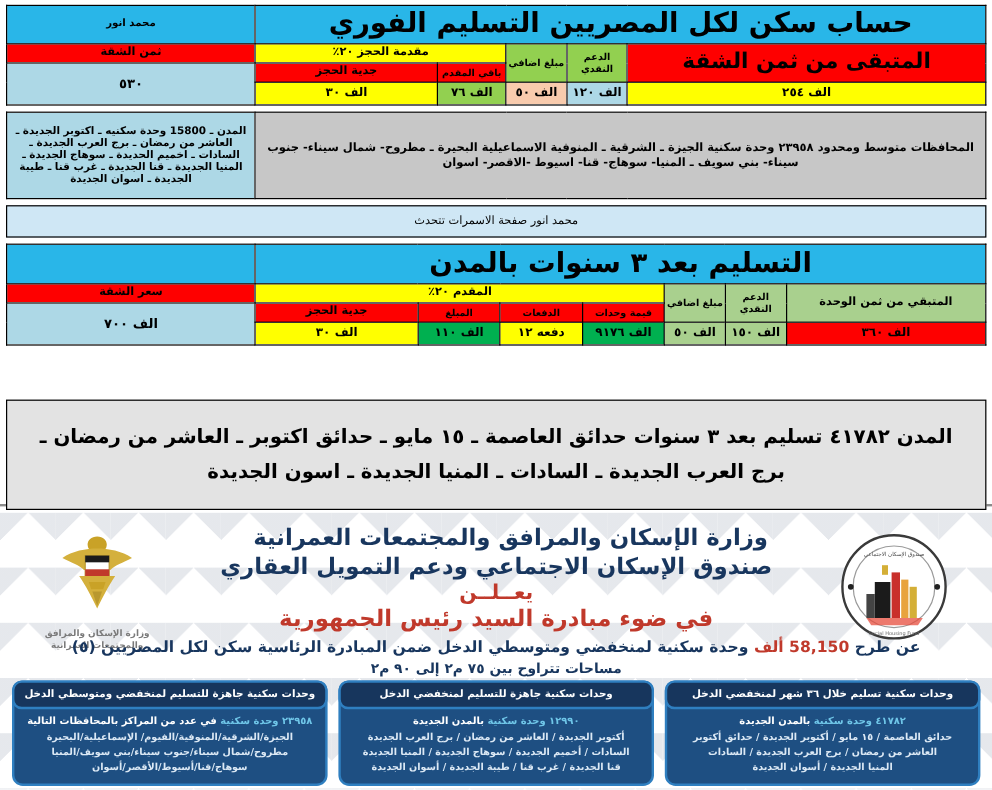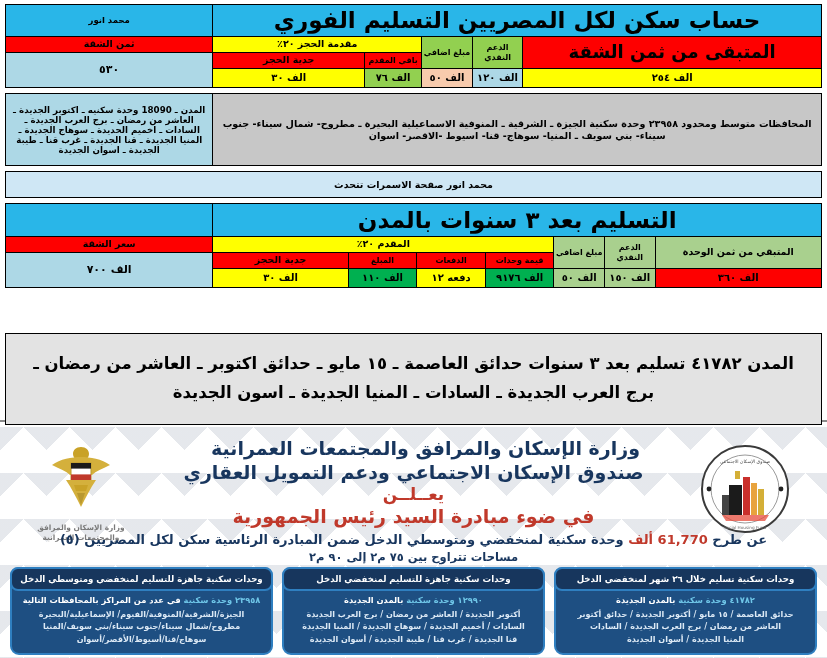--- a/index.html
+++ b/index.html
@@ -60,21 +60,21 @@
     text-align:center;line-height:1.7;
     padding:6px 8px;box-sizing:border-box;
   }
   .cities-box{
     font-size:8.7px;font-weight:bold;line-height:1.55;
     text-align:center;color:#000;
     padding:3px 4px;box-sizing:border-box;
   }
   .speaks-box{
     border:1px solid #000;background:#cfe7f5;
-    font-size:9.5px;font-weight:bold;text-align:center;
+    font-size:9.5px;font-weight:normal;text-align:center;
     padding:7px 0;box-sizing:border-box;
   }
   .big-desc{
     border:1px solid #000;background:#e3e3e3;
     font-size:16.5px;font-weight:bold;color:#000;
     text-align:center;line-height:1.75;
     padding:16px 22px;box-sizing:border-box;margin-top:40px;
   }
   .footnote{
     background:#fbe0d5;
@@ -187,21 +187,21 @@
           <td class="c-ltblue val-sm">الف ١٢٠</td>
           <td class="c-peach val-sm">الف ٥٠</td>
           <td class="c-green val-sm">الف ٧٦</td>
           <td class="c-yellow val-sm">الف ٣٠</td>
         </tr>
         <tr style="height:6px;">
           <td colspan="6" class="c-white" style="border:none;"></td>
         </tr>
         <tr style="height:72px;">
           <td colspan="5" class="c-gray info-box">المحافظات متوسط ومحدود ٢٣٩٥٨ وحدة سكنية الجيزة ـ الشرقية ـ المنوفية الاسماعيلية البحيرة ـ مطروح- شمال سيناء- جنوب سيناء- بني سويف ـ المنيا- سوهاج- قنا- اسيوط -الاقصر- اسوان</td>
-          <td class="c-ltblue cities-box">المدن ـ 18090 وحدة سكنيه ـ اكتوبر الجديدة ـ العاشر من رمضان ـ برج العرب الجديدة ـ السادات ـ اخميم الحديدة ـ سوهاج الجديدة ـ المنيا الجديدة ـ قنا الجديدة ـ غرب قنا ـ طيبة الجديدة ـ اسوان الجديدة</td>
+          <td class="c-ltblue cities-box">المدن ـ 15800 وحدة سكنيه ـ اكتوبر الجديدة ـ العاشر من رمضان ـ برج العرب الجديدة ـ السادات ـ اخميم الحديدة ـ سوهاج الجديدة ـ المنيا الجديدة ـ قنا الجديدة ـ غرب قنا ـ طيبة الجديدة ـ اسوان الجديدة</td>
         </tr>
       </tbody>
     </table>
 
     <div class="row-gap"></div>
 
     <div class="speaks-box">محمد انور صفحة الاسمرات تتحدث</div>
 
     <div class="row-gap"></div>
 
@@ -293,21 +293,21 @@
         </svg>
         <div class="min-label">وزارة الإسكان والمرافق<br>والمجتمعات العمرانية</div>
       </div>
 
       <div class="poster-head">
         <div class="ph-l1">وزارة الإسكان والمرافق والمجتمعات العمرانية</div>
         <div class="ph-l2">صندوق الإسكان الاجتماعي ودعم التمويل العقاري</div>
         <div class="ph-l3">يعــلــن</div>
         <div class="ph-l4">في ضوء مبادرة السيد رئيس الجمهورية</div>
         <div class="ph-l5">
-          <span>عن طرح </span><span class="hl">61,770 ألف</span><span> وحدة سكنية لمنخفضي ومتوسطي الدخل ضمن المبادرة الرئاسية سكن لكل المصريين (٥)</span>
+          <span>عن طرح </span><span class="hl">58,150 ألف</span><span> وحدة سكنية لمنخفضي ومتوسطي الدخل ضمن المبادرة الرئاسية سكن لكل المصريين (٥)</span>
         </div>
         <div class="ph-l6">مساحات تتراوح بين  ٧٥ م٢ إلى  ٩٠ م٢</div>
       </div>
 
       <div class="boxes">
 
         <div class="bx">
           <div class="bx-head">وحدات سكنية تسليم خلال ٣٦ شهر لمنخفضي الدخل</div>
           <div class="bx-first">
             <span class="accent">٤١٧٨٢ وحدة سكنية</span><span> بالمدن الجديدة</span>

